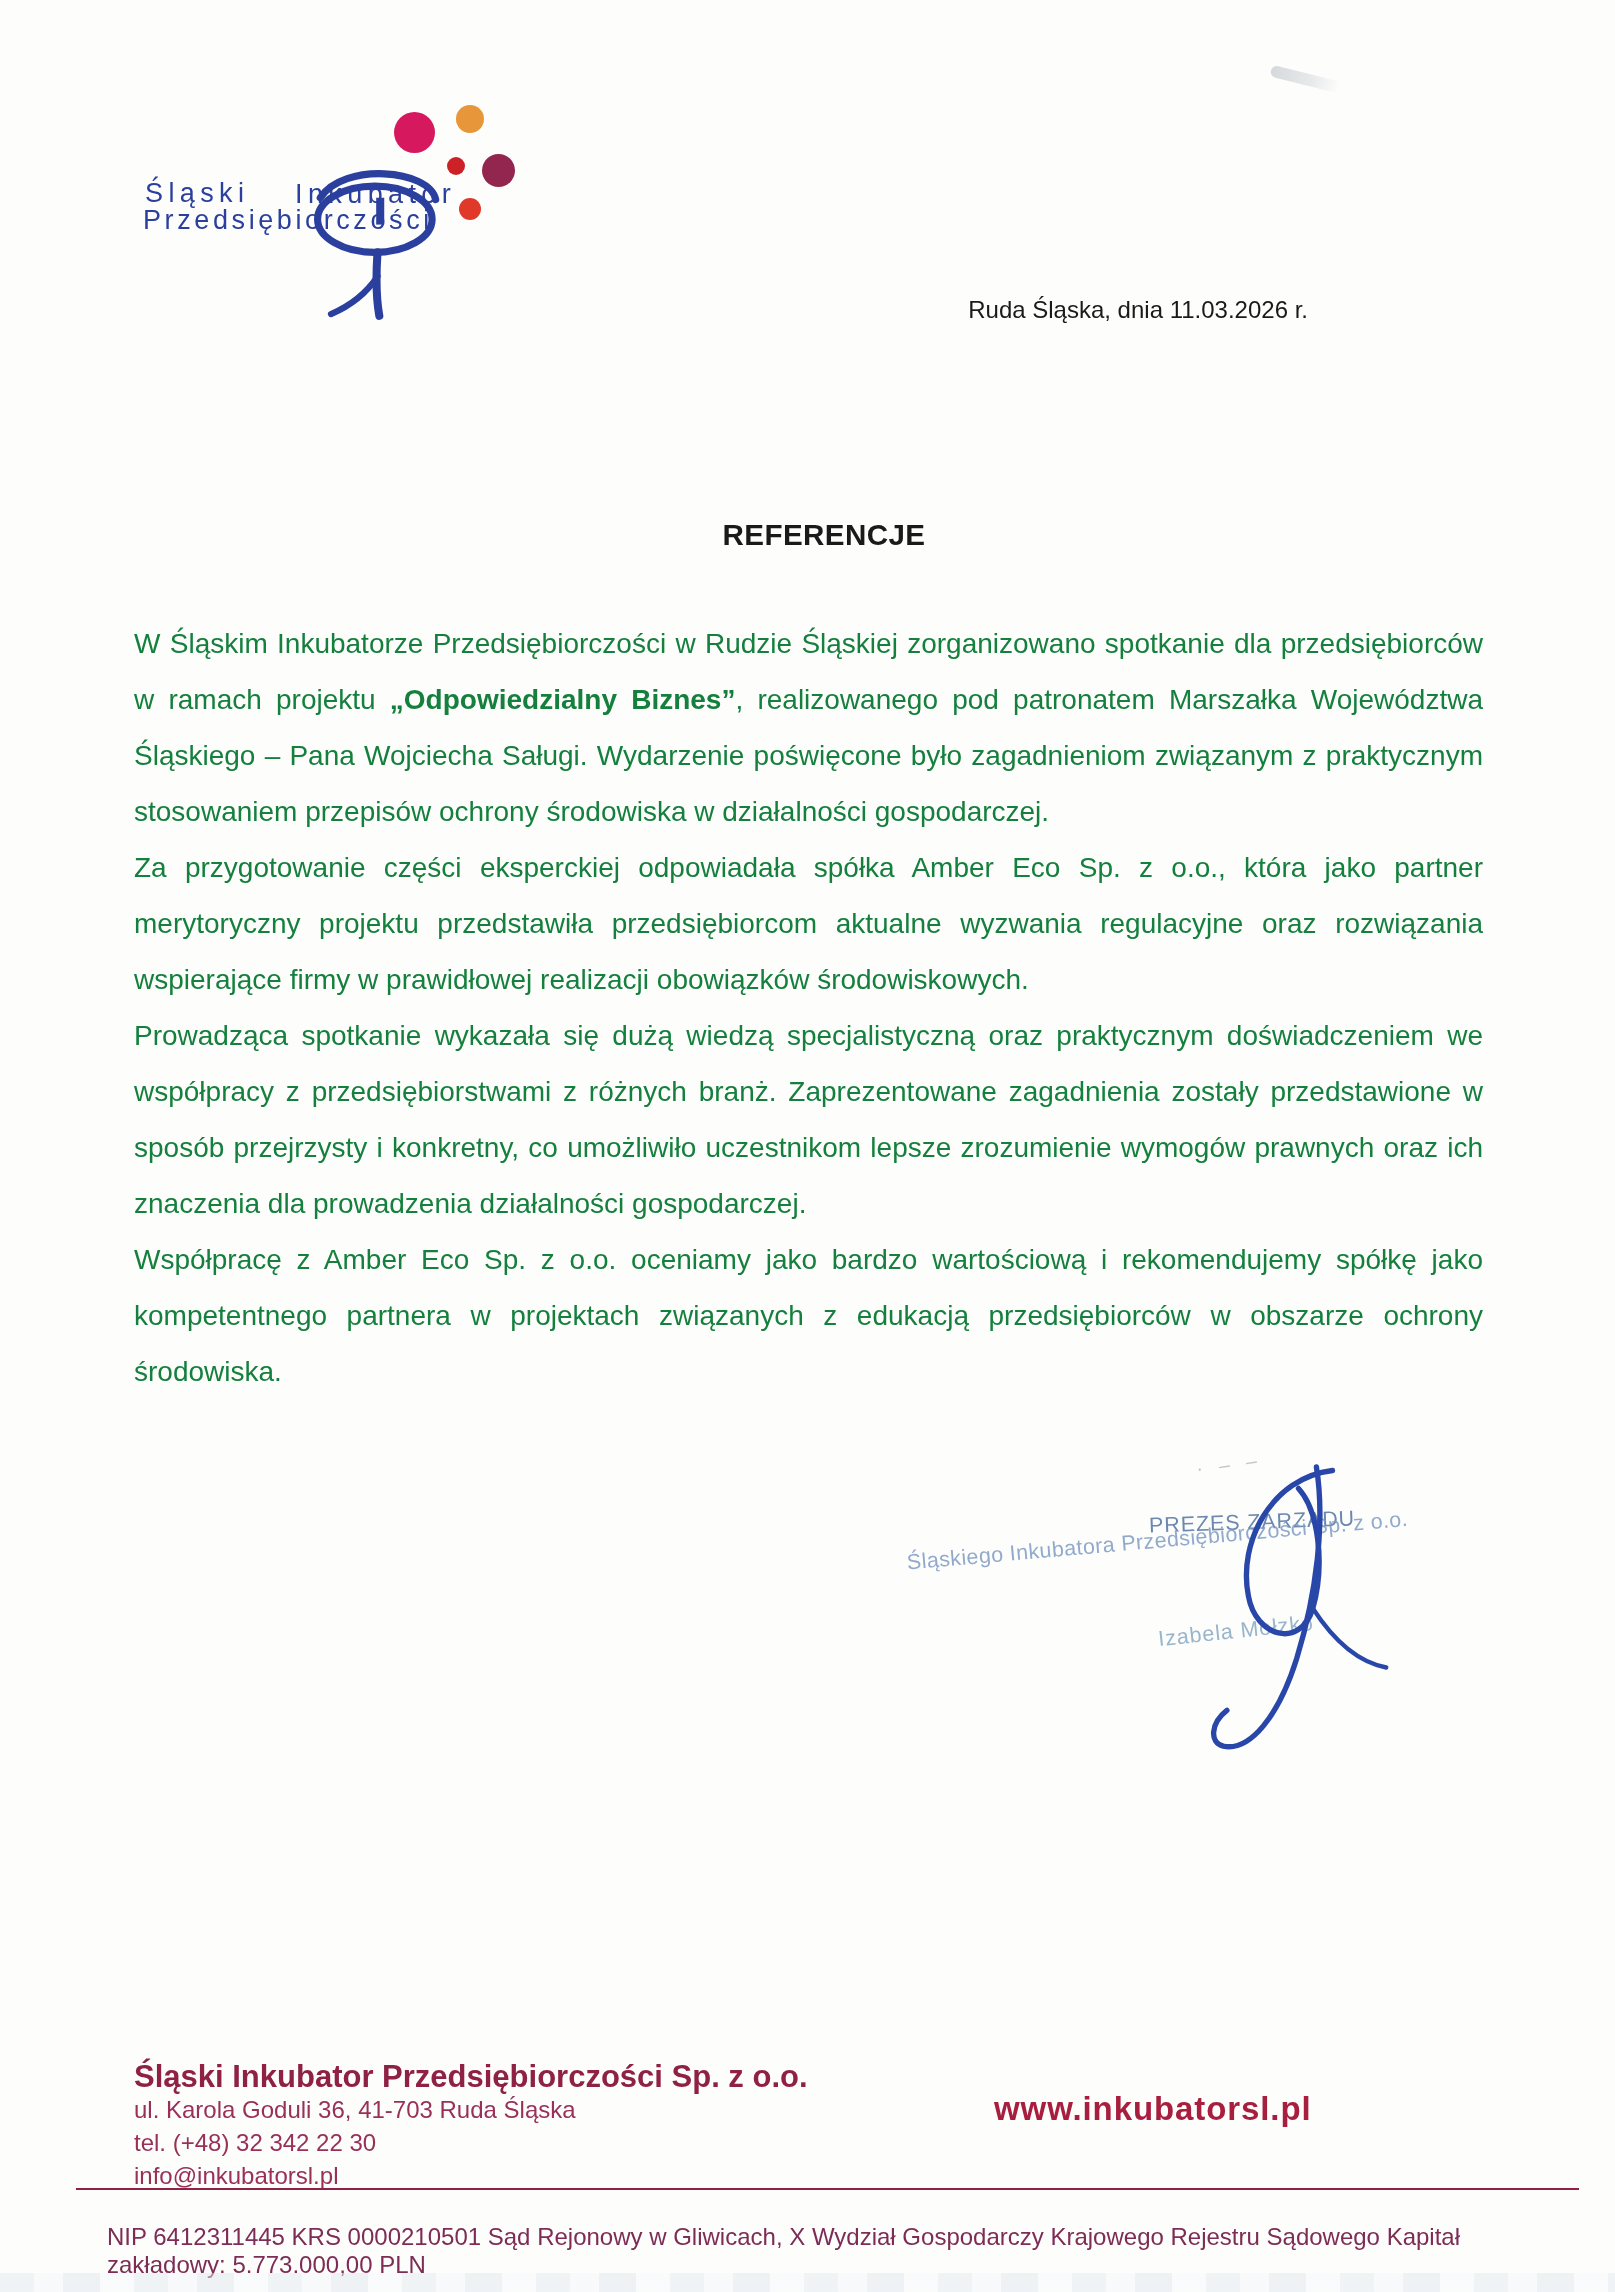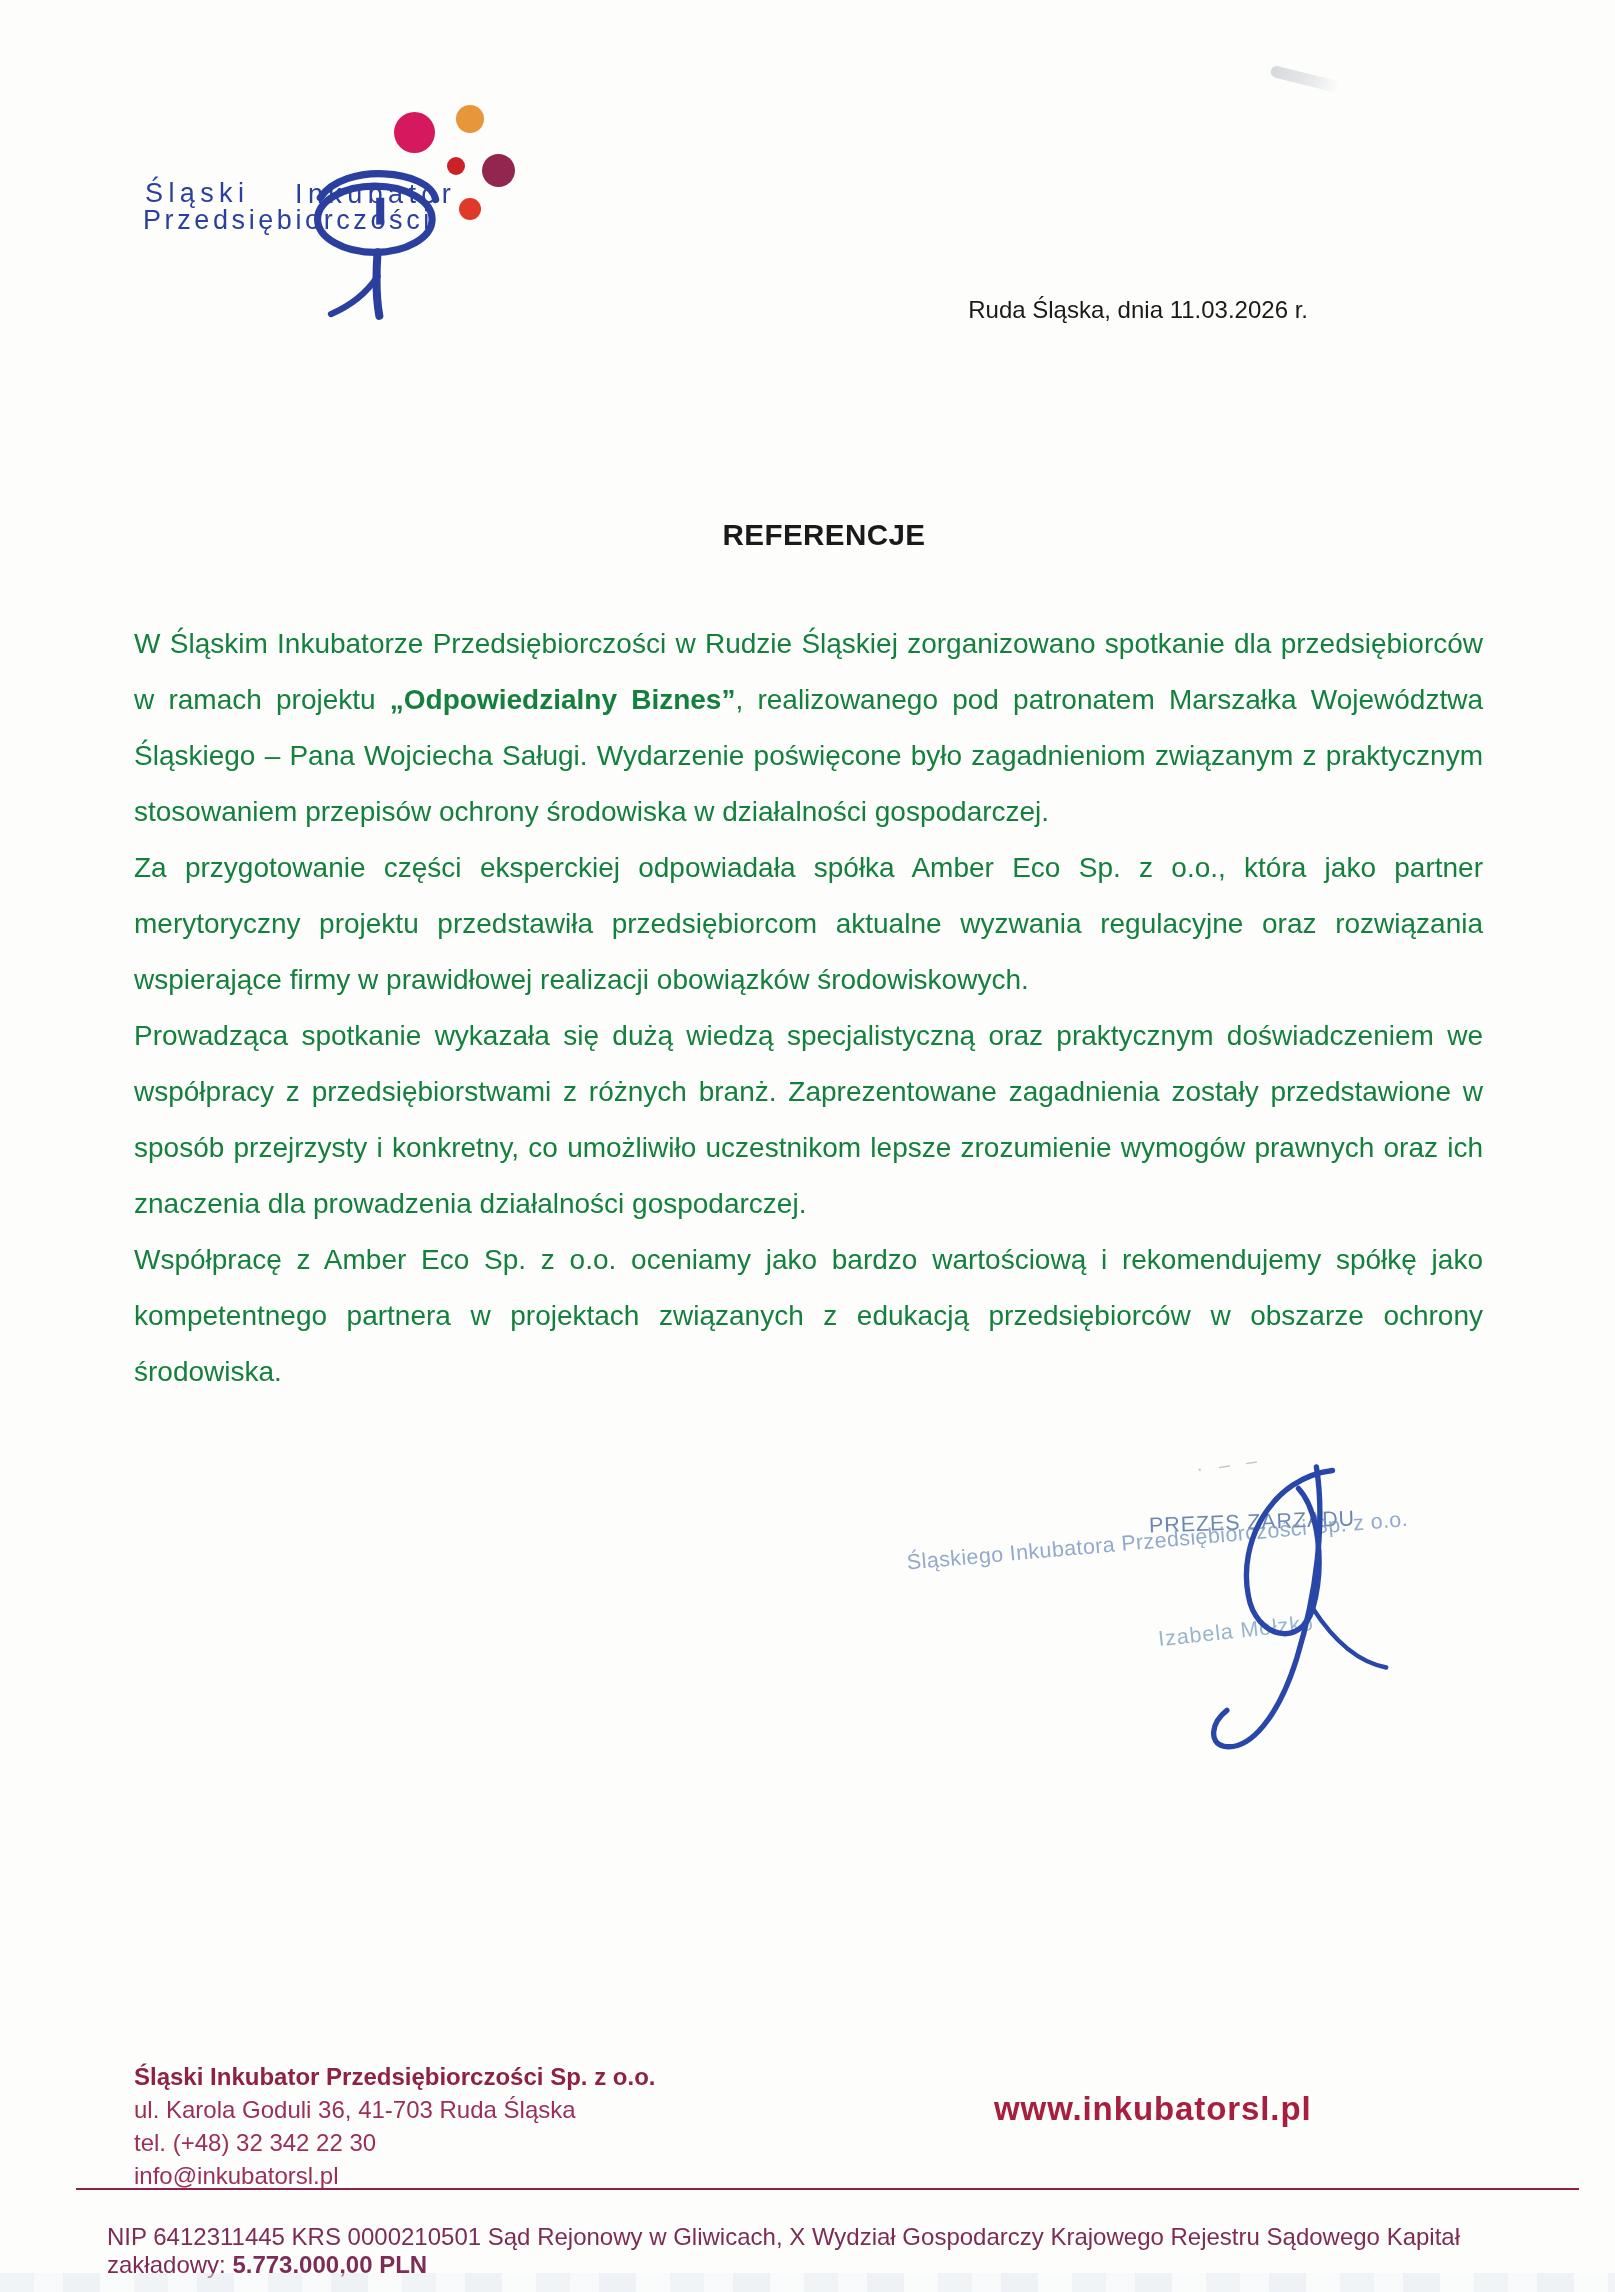--- a/index.html
+++ b/index.html
@@ -43,27 +43,27 @@
     letter-spacing:0.9px;transform:rotate(-2deg);opacity:.9;}
   .stamp-org{position:absolute;left:906px;top:1528px;width:519px;font-size:21.5px;color:#7f9cc4;
     transform:rotate(-5deg);opacity:.85;letter-spacing:0.4px;}
   .stamp-name{position:absolute;left:1158px;top:1619px;font-size:21.5px;color:#86a9c3;
     transform:rotate(-6deg);opacity:.85;letter-spacing:0.9px;}
   .stamp-flourish{position:absolute;left:1196px;top:1453px;font-size:19.7px;color:#9aa3ac;
     transform:rotate(-8deg);opacity:.6;letter-spacing:5.4px;}
   .signature-svg{position:absolute;left:1164px;top:1424px;width:269px;height:358px;}
   
   .footer-left{position:absolute;left:134px;top:2060px;font-size:24px;line-height:33px;color:#993059;}
-  .footer-company{font-weight:bold;font-size:24px;color:#8e2145;}
+  .footer-company{font-weight:bold;font-size:31px;color:#8e2145;}
   .footer-site{position:absolute;left:994px;top:2090px;font-size:33px;font-weight:bold;
     color:#a81e3e;letter-spacing:0.9px;}
   .footer-rule{position:absolute;left:76px;top:2188px;width:1503px;height:0;
     border-top:2.7px solid #8e2145;}
   .legal-line{position:absolute;left:107px;top:2223px;width:1424px;font-size:24px;color:#7d2d55;}
-  .legal-line .b{font-weight:bold;text-align:center;}
+  .legal-line .b{font-weight:normal;text-align:center;}
   
   .scan-noise{position:absolute;left:0;top:2273px;width:1616px;height:19.7px;opacity:.5;
     background:repeating-linear-gradient(90deg,#e3eaf1 0 34px,#f3f6f9 34px 63px,#dfe7ef 63px 100px,#f6f8fa 100px 134px);}
 </style>
 </head>
 <body>
 
 <div class="logo">
   <svg class="logo-glyph" viewBox="0 0 210 190" fill="none">
     <path d="M165 52 C 158 18, 62 10, 36 50" stroke="#2b3f9e" stroke-width="8" stroke-linecap="round"></path>

